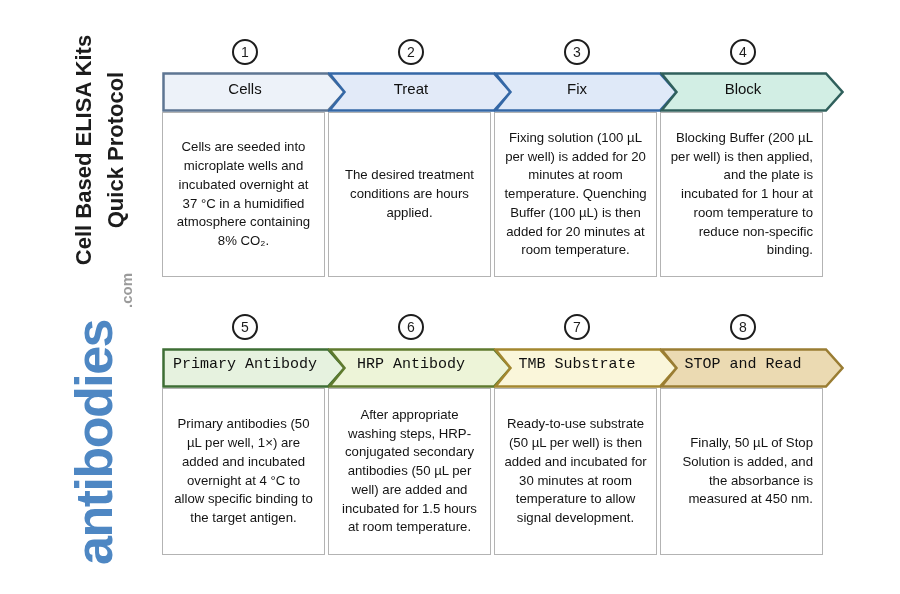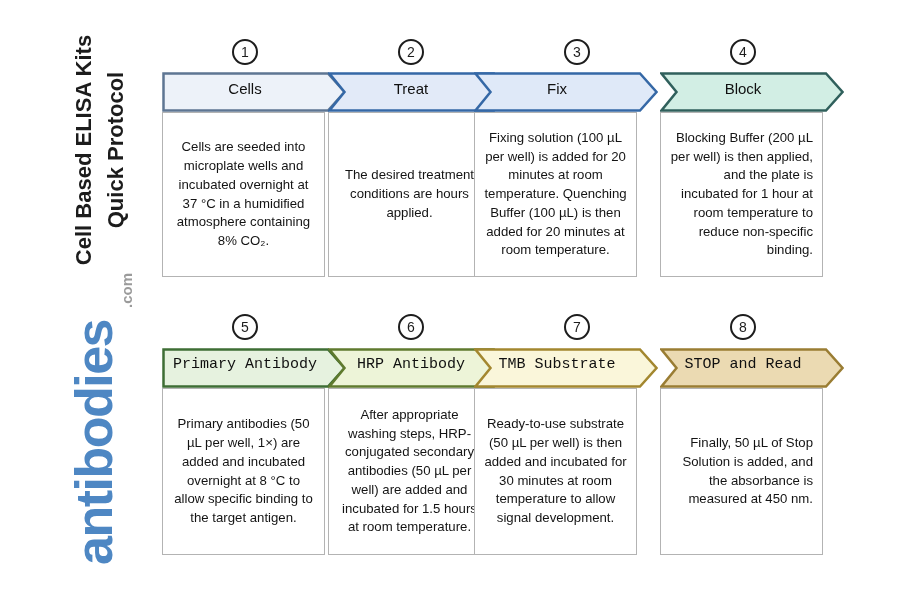--- a/index.html
+++ b/index.html
@@ -43,21 +43,21 @@
   }
   .desc-box {
     position:absolute; width:163px; box-sizing:border-box;
     border:1.5px solid #b3b3b3; background:#ffffff;
     display:flex; align-items:center; justify-content:center;
     text-align:center; padding:6px 9px;
     font-size:13.2px; line-height:1.42; color:#141414;
   }
 
   
-  .c0 { left:162px; } .c1 { left:328px; } .c2 { left:474px; } .c3 { left:660px;text-align:right; }
+  .c0 { left:162px; } .c1 { left:328px; } .c2 { left:494px; } .c3 { left:660px;text-align:right; }
   .circ-c0 { left:232px; } .circ-c1 { left:398px; } .circ-c2 { left:564px; } .circ-c3 { left:730px; }
 
   
   .circ-r1 { top:39px; }  .arr-r1 { top:72px; }  .box-r1 { top:112px; height:165px; }
   .circ-r2 { top:314px; } .arr-r2 { top:348px;font-family:Liberation Mono, monospace; } .box-r2 { top:388px; height:167px; }
 </style>
 </head>
 <body>
 
 <div class="canvas">
@@ -156,21 +156,21 @@
       <polygon points="1.5,1.5 166,1.5 182.5,20 166,38.5 1.5,38.5 16.5,20" stroke-width="2.5" fill="#ebdab2" stroke="#9a7d33"></polygon>
     </svg>
   </div>
 
   <div class="arrow-label arr-r2 c0">Primary Antibody</div>
   <div class="arrow-label arr-r2 c1">HRP Antibody</div>
   <div class="arrow-label arr-r2 c2">TMB Substrate</div>
   <div class="arrow-label arr-r2 c3">STOP and Read</div>
 
   <div class="desc-box box-r2 c0">
-      <span>Primary antibodies (50 µL per well, 1×) are added and incubated overnight at 8 °C to allow specific binding to the target antigen.</span>
+      <span>Primary antibodies (50 µL per well, 1×) are added and incubated overnight at 4 °C to allow specific binding to the target antigen.</span>
     </div>
   <div class="desc-box box-r2 c1">
       <span>After appropriate washing steps, HRP-conjugated secondary antibodies (50 µL per well) are added and incubated for 1.5 hours at room temperature.</span>
     </div>
   <div class="desc-box box-r2 c2">
       <span>Ready-to-use substrate (50 µL per well) is then added and incubated for 30 minutes at room temperature to allow signal development.</span>
     </div>
   <div class="desc-box box-r2 c3">
       <span>Finally, 50 µL of Stop Solution is added, and the absorbance is measured at 450 nm.</span>
     </div>

